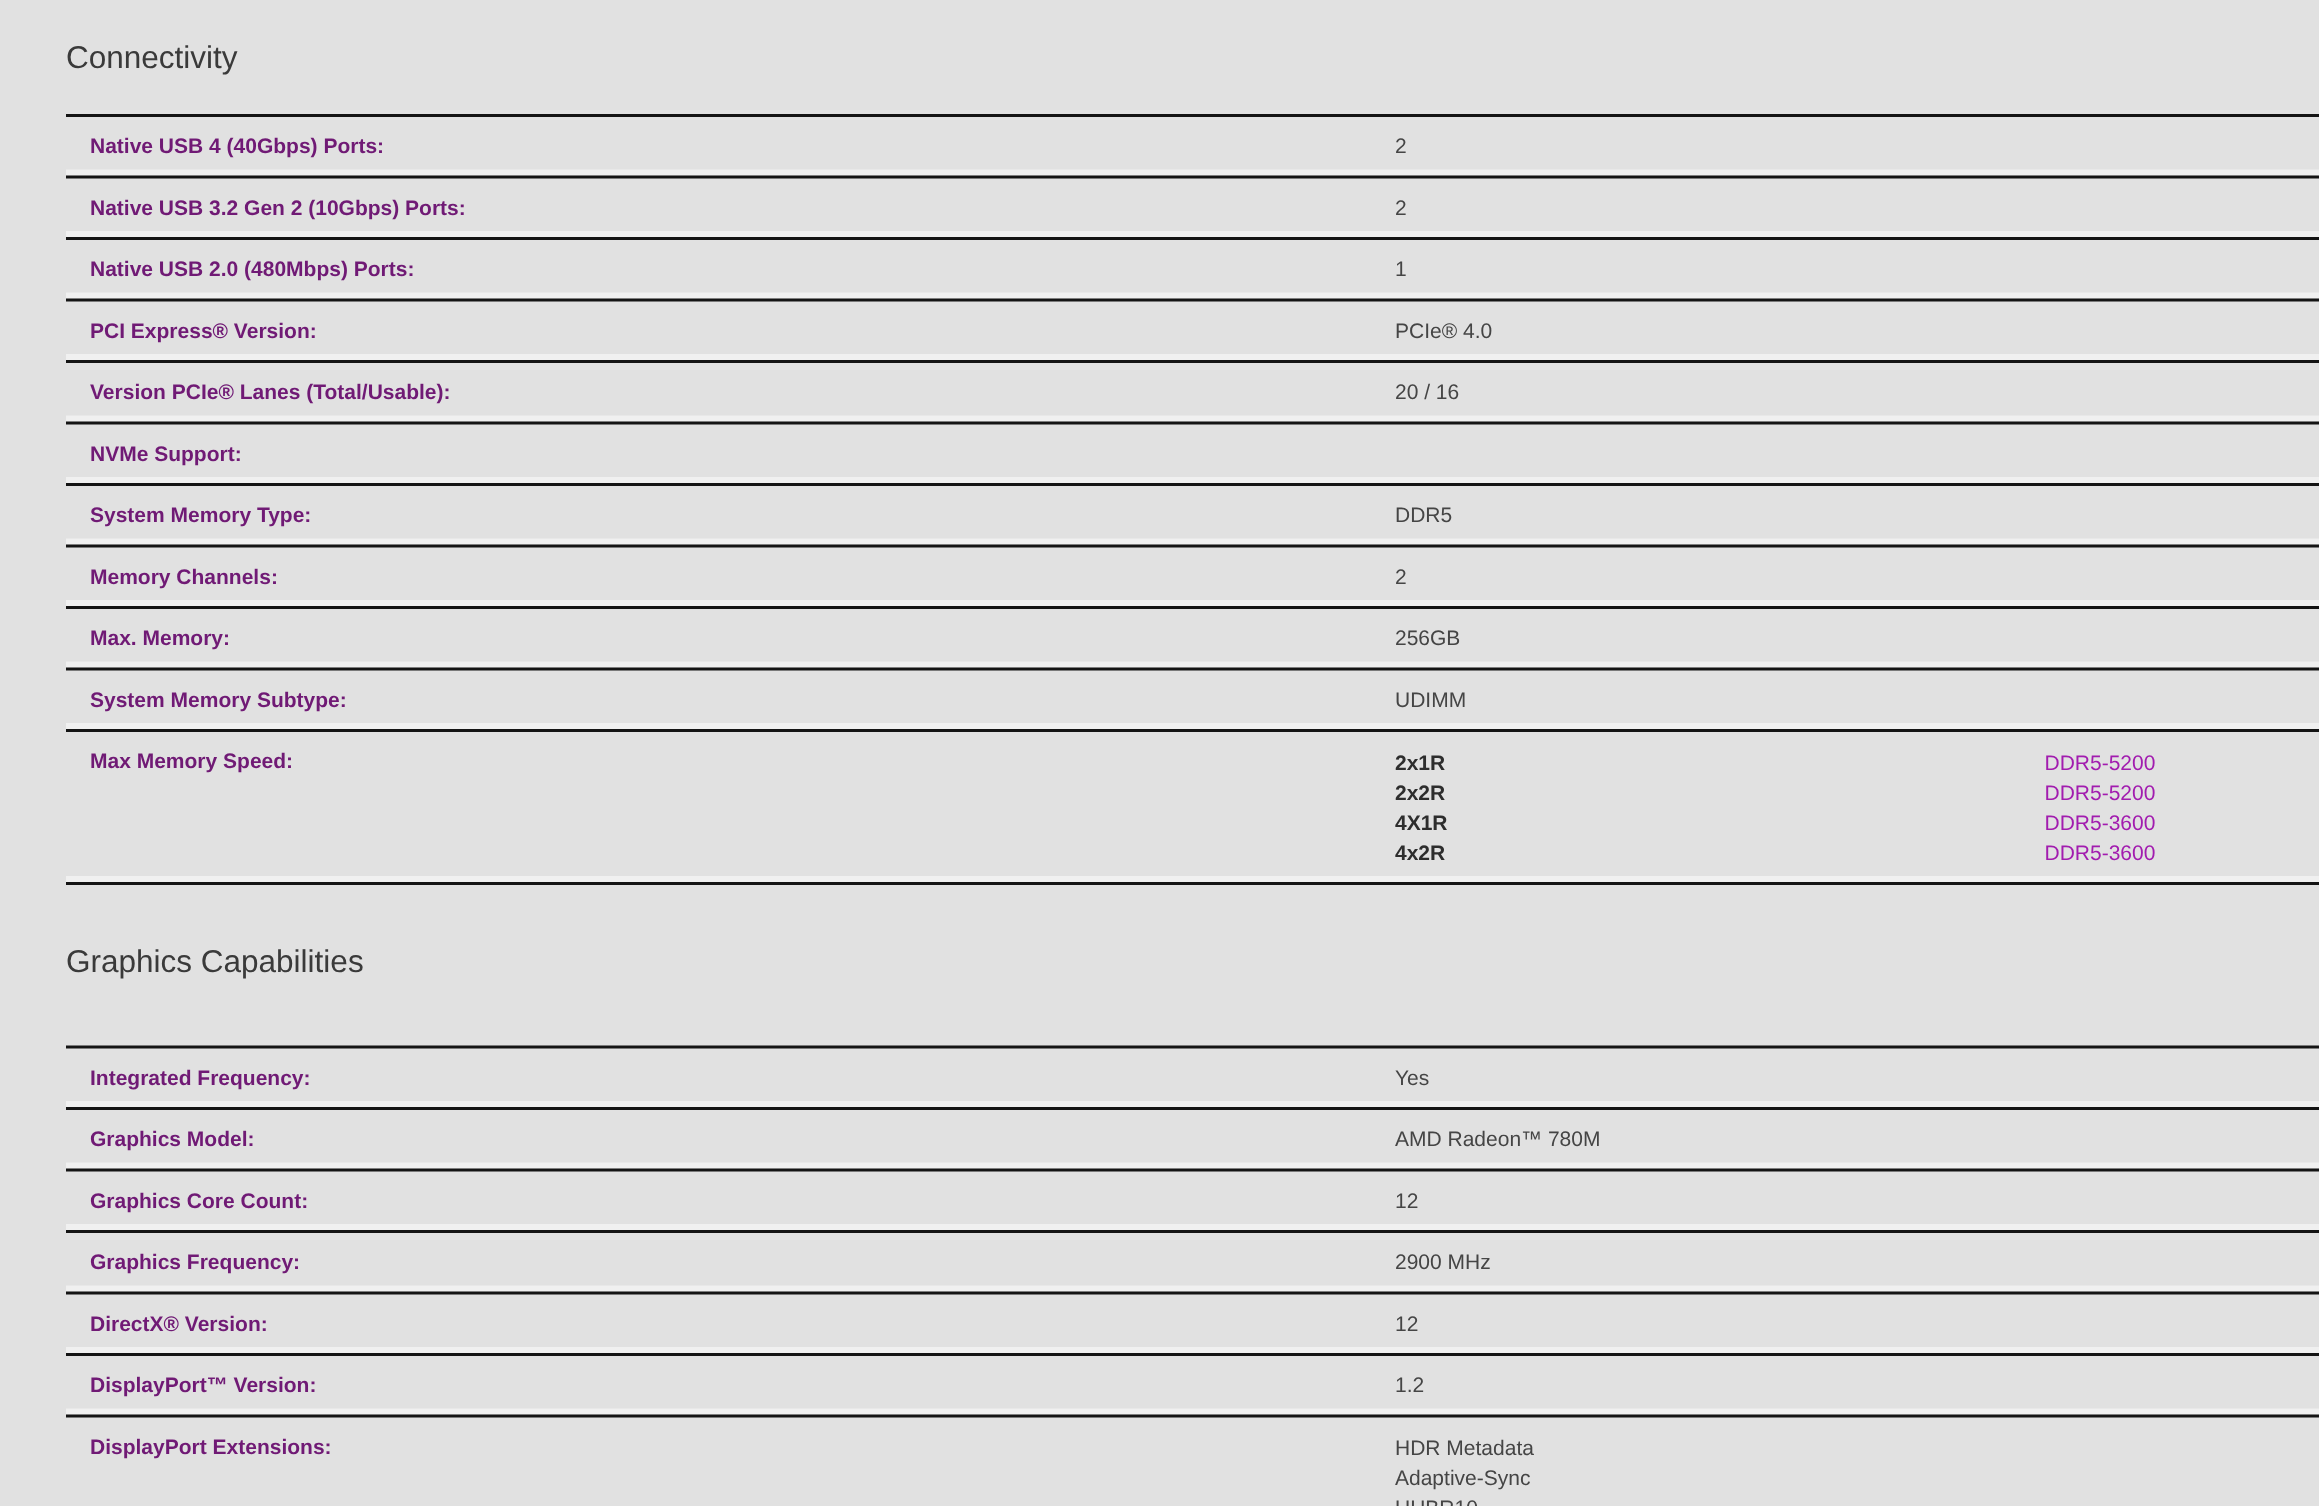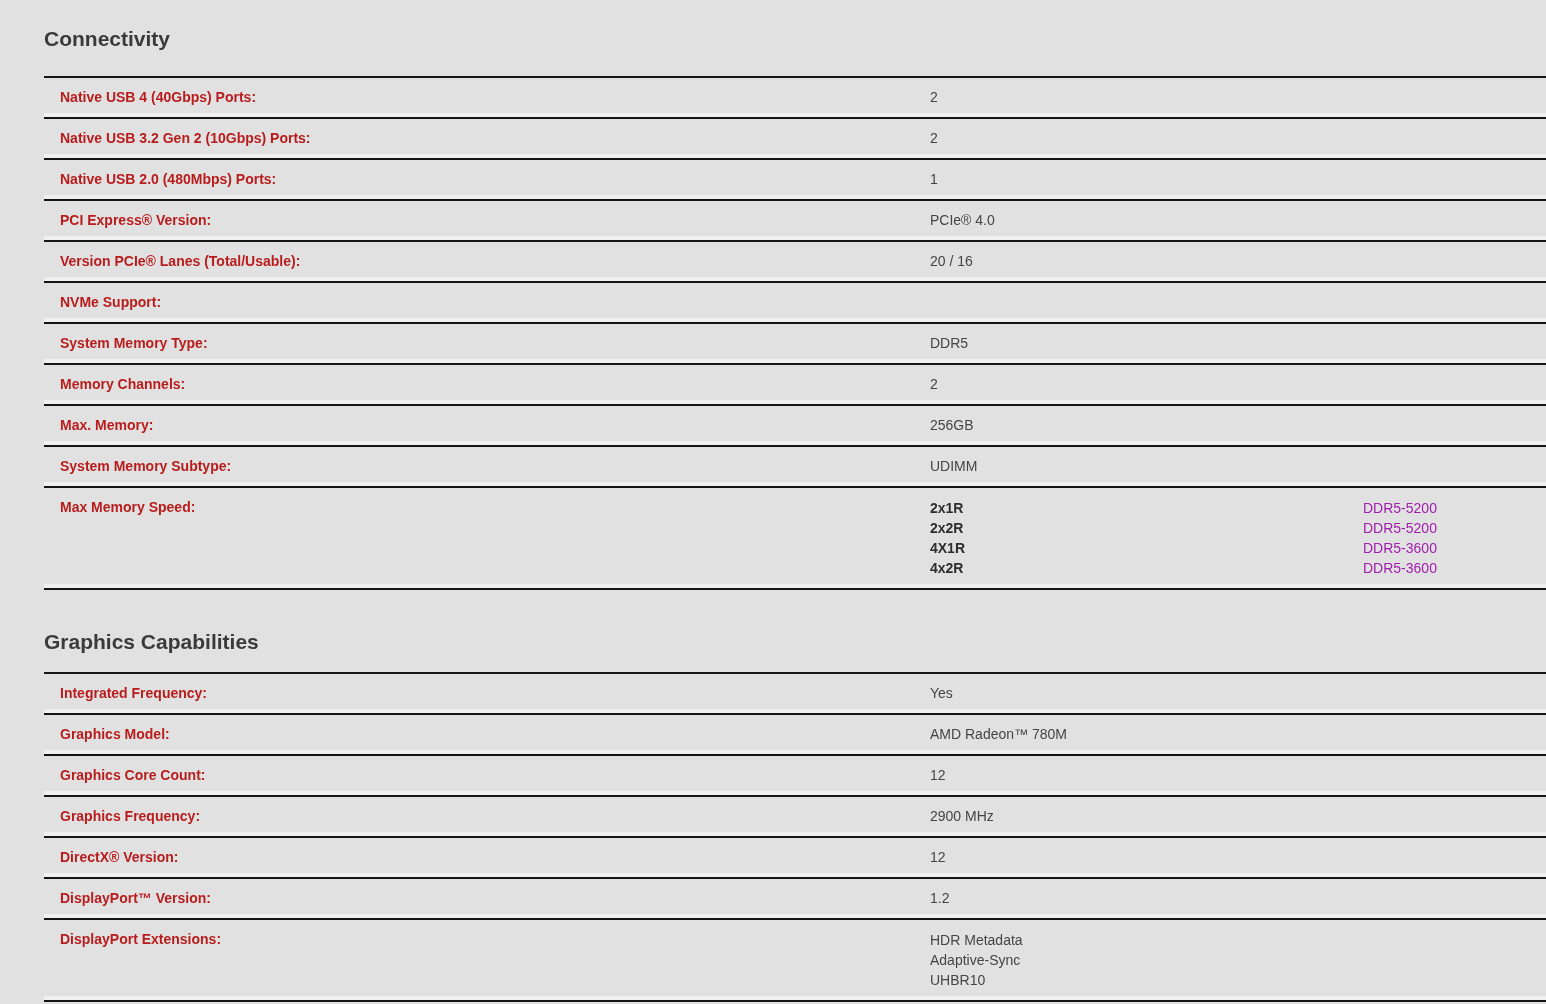--- a/index.html
+++ b/index.html
@@ -13,45 +13,45 @@
     background: #e1e1e1;
     font-family: "Liberation Sans", "DejaVu Sans", sans-serif;
     -webkit-font-smoothing: antialiased;
   }
   .content {
     margin-left: 44px;
   }
   .section-title {
     font-size: 21px;
     line-height: 31px;
-    font-weight: 700;
+    font-weight: 400;
     color: #3a3a3a;
     margin: 0;
   }
   #title-connectivity { margin: 23px 0 22px 0; }
-  #title-graphics    { margin: 36px 0 15px 0; }
+  #title-graphics    { margin: 36px 0 40px 0; }
 
   .spec-table {
     border-top: 2px solid #141414;
     width: 100%;
   }
   .spec-row {
     display: flex;
     border-bottom: 2px solid #141414;
     box-shadow: inset 0 -4px 0 #f0f0f0;
     font-size: 14px;
     line-height: 19px;
   }
   .label-cell {
     width: 886px;
     flex: 0 0 886px;
     box-sizing: border-box;
     padding: 10px 16px;
     font-weight: 700;
-    color: #b91c1c;
+    color: #701a75;
   }
   .value-cell {
     flex: 1 1 auto;
     padding: 10px 0;
     color: #454545;
   }
   .multi .value-cell { line-height: 20px; }
   .subrow { display: flex; }
   .sub-name {
     width: 433px;

